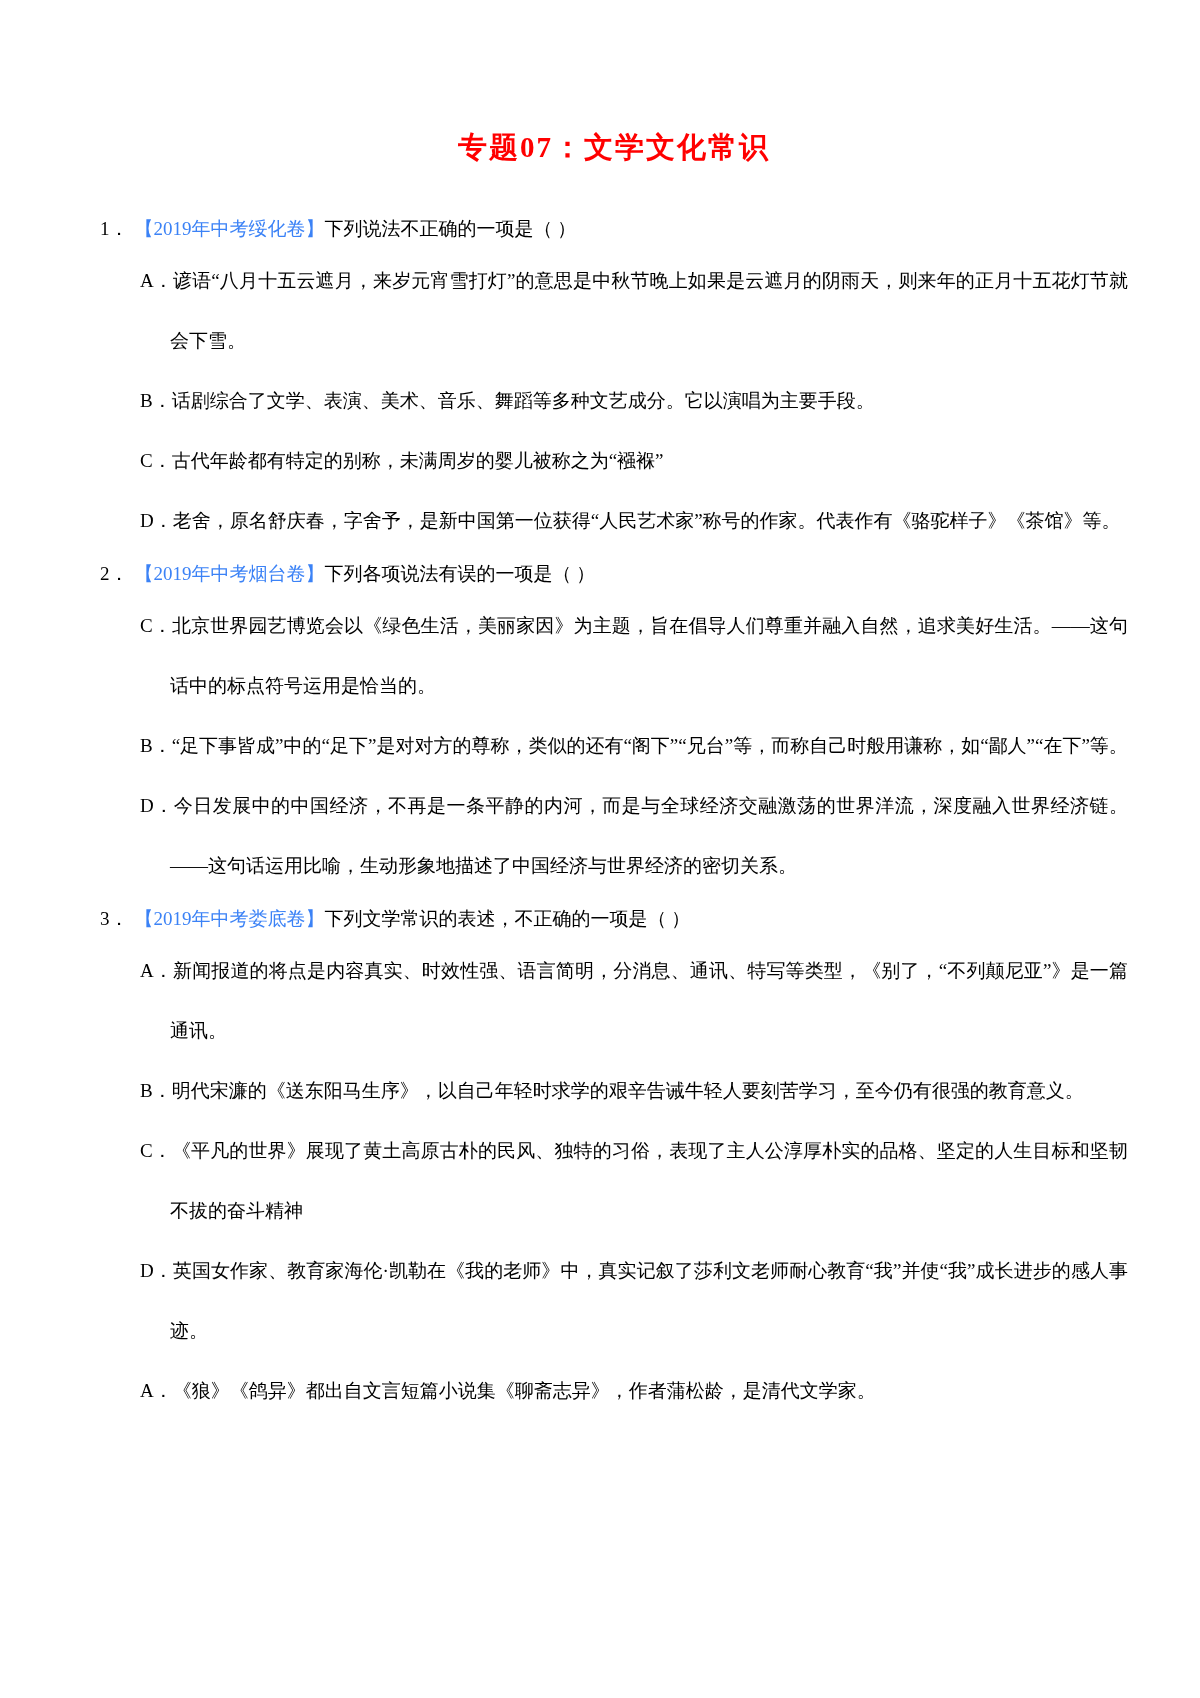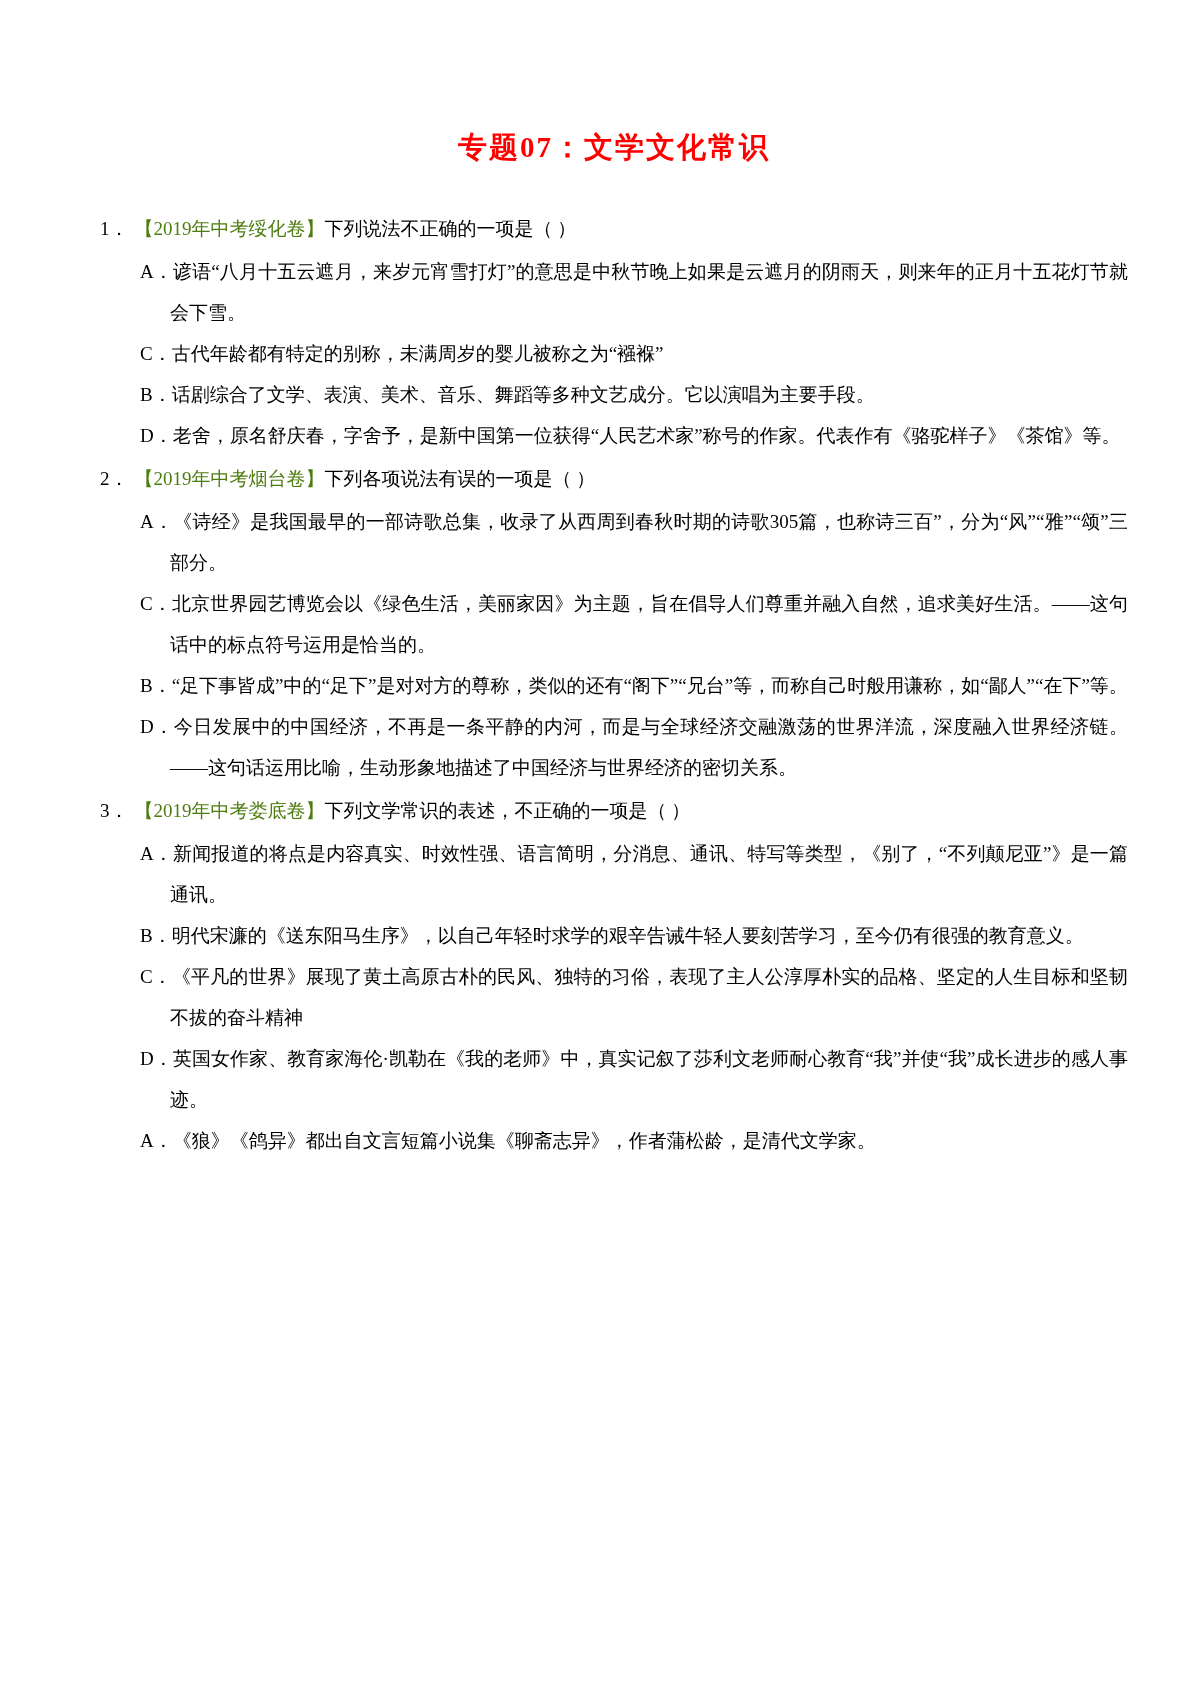--- a/index.html
+++ b/index.html
@@ -31,55 +31,54 @@
   }
   .q-stem {
     margin: 0;
     line-height: 45px;
   }
   .q-number {
     color: #000000;
     margin-right: 6px;
   }
   .q-tag {
-    color: #4d7c0f;
+    color: #3b82f6;
   }
   .q-stem-text {
     color: #000000;
   }
   .option {
     margin: 0 0 0 40px;
     padding-left: 30px;
     text-indent: -30px;
-    line-height: 41px;
+    line-height: 60px;
     text-align: justify;
   }
 </style>
 </head>
 <body>
 
 <div class="page">
 
   <h1 class="doc-title">专题07：文学文化常识</h1>
 
   <div class="question">
     <p class="q-stem">
       <span class="q-number">1．</span><span class="q-tag">【2019年中考绥化卷】</span><span class="q-stem-text">下列说法不正确的一项是（      ）</span>
     </p>
     <p class="option">A．谚语“八月十五云遮月，来岁元宵雪打灯”的意思是中秋节晚上如果是云遮月的阴雨天，则来年的正月十五花灯节就会下雪。</p>
+    <p class="option">B．话剧综合了文学、表演、美术、音乐、舞蹈等多种文艺成分。它以演唱为主要手段。</p>
     <p class="option">C．古代年龄都有特定的别称，未满周岁的婴儿被称之为“襁褓”</p>
-    <p class="option">B．话剧综合了文学、表演、美术、音乐、舞蹈等多种文艺成分。它以演唱为主要手段。</p>
     <p class="option">D．老舍，原名舒庆春，字舍予，是新中国第一位获得“人民艺术家”称号的作家。代表作有《骆驼样子》《茶馆》等。</p>
   </div>
 
   <div class="question">
     <p class="q-stem">
       <span class="q-number">2．</span><span class="q-tag">【2019年中考烟台卷】</span><span class="q-stem-text">下列各项说法有误的一项是（      ）</span>
     </p>
-    <p class="option">A．《诗经》是我国最早的一部诗歌总集，收录了从西周到春秋时期的诗歌305篇，也称诗三百”，分为“风”“雅”“颂”三部分。</p>
     <p class="option">C．北京世界园艺博览会以《绿色生活，美丽家因》为主题，旨在倡导人们尊重并融入自然，追求美好生活。——这句话中的标点符号运用是恰当的。</p>
     <p class="option">B．“足下事皆成”中的“足下”是对对方的尊称，类似的还有“阁下”“兄台”等，而称自己时般用谦称，如“鄙人”“在下”等。</p>
     <p class="option">D．今日发展中的中国经济，不再是一条平静的内河，而是与全球经济交融激荡的世界洋流，深度融入世界经济链。——这句话运用比喻，生动形象地描述了中国经济与世界经济的密切关系。</p>
   </div>
 
   <div class="question">
     <p class="q-stem">
       <span class="q-number">3．</span><span class="q-tag">【2019年中考娄底卷】</span><span class="q-stem-text">下列文学常识的表述，不正确的一项是（      ）</span>
     </p>
     <p class="option">A．新闻报道的将点是内容真实、时效性强、语言简明，分消息、通讯、特写等类型，《别了，“不列颠尼亚”》是一篇通讯。</p>

